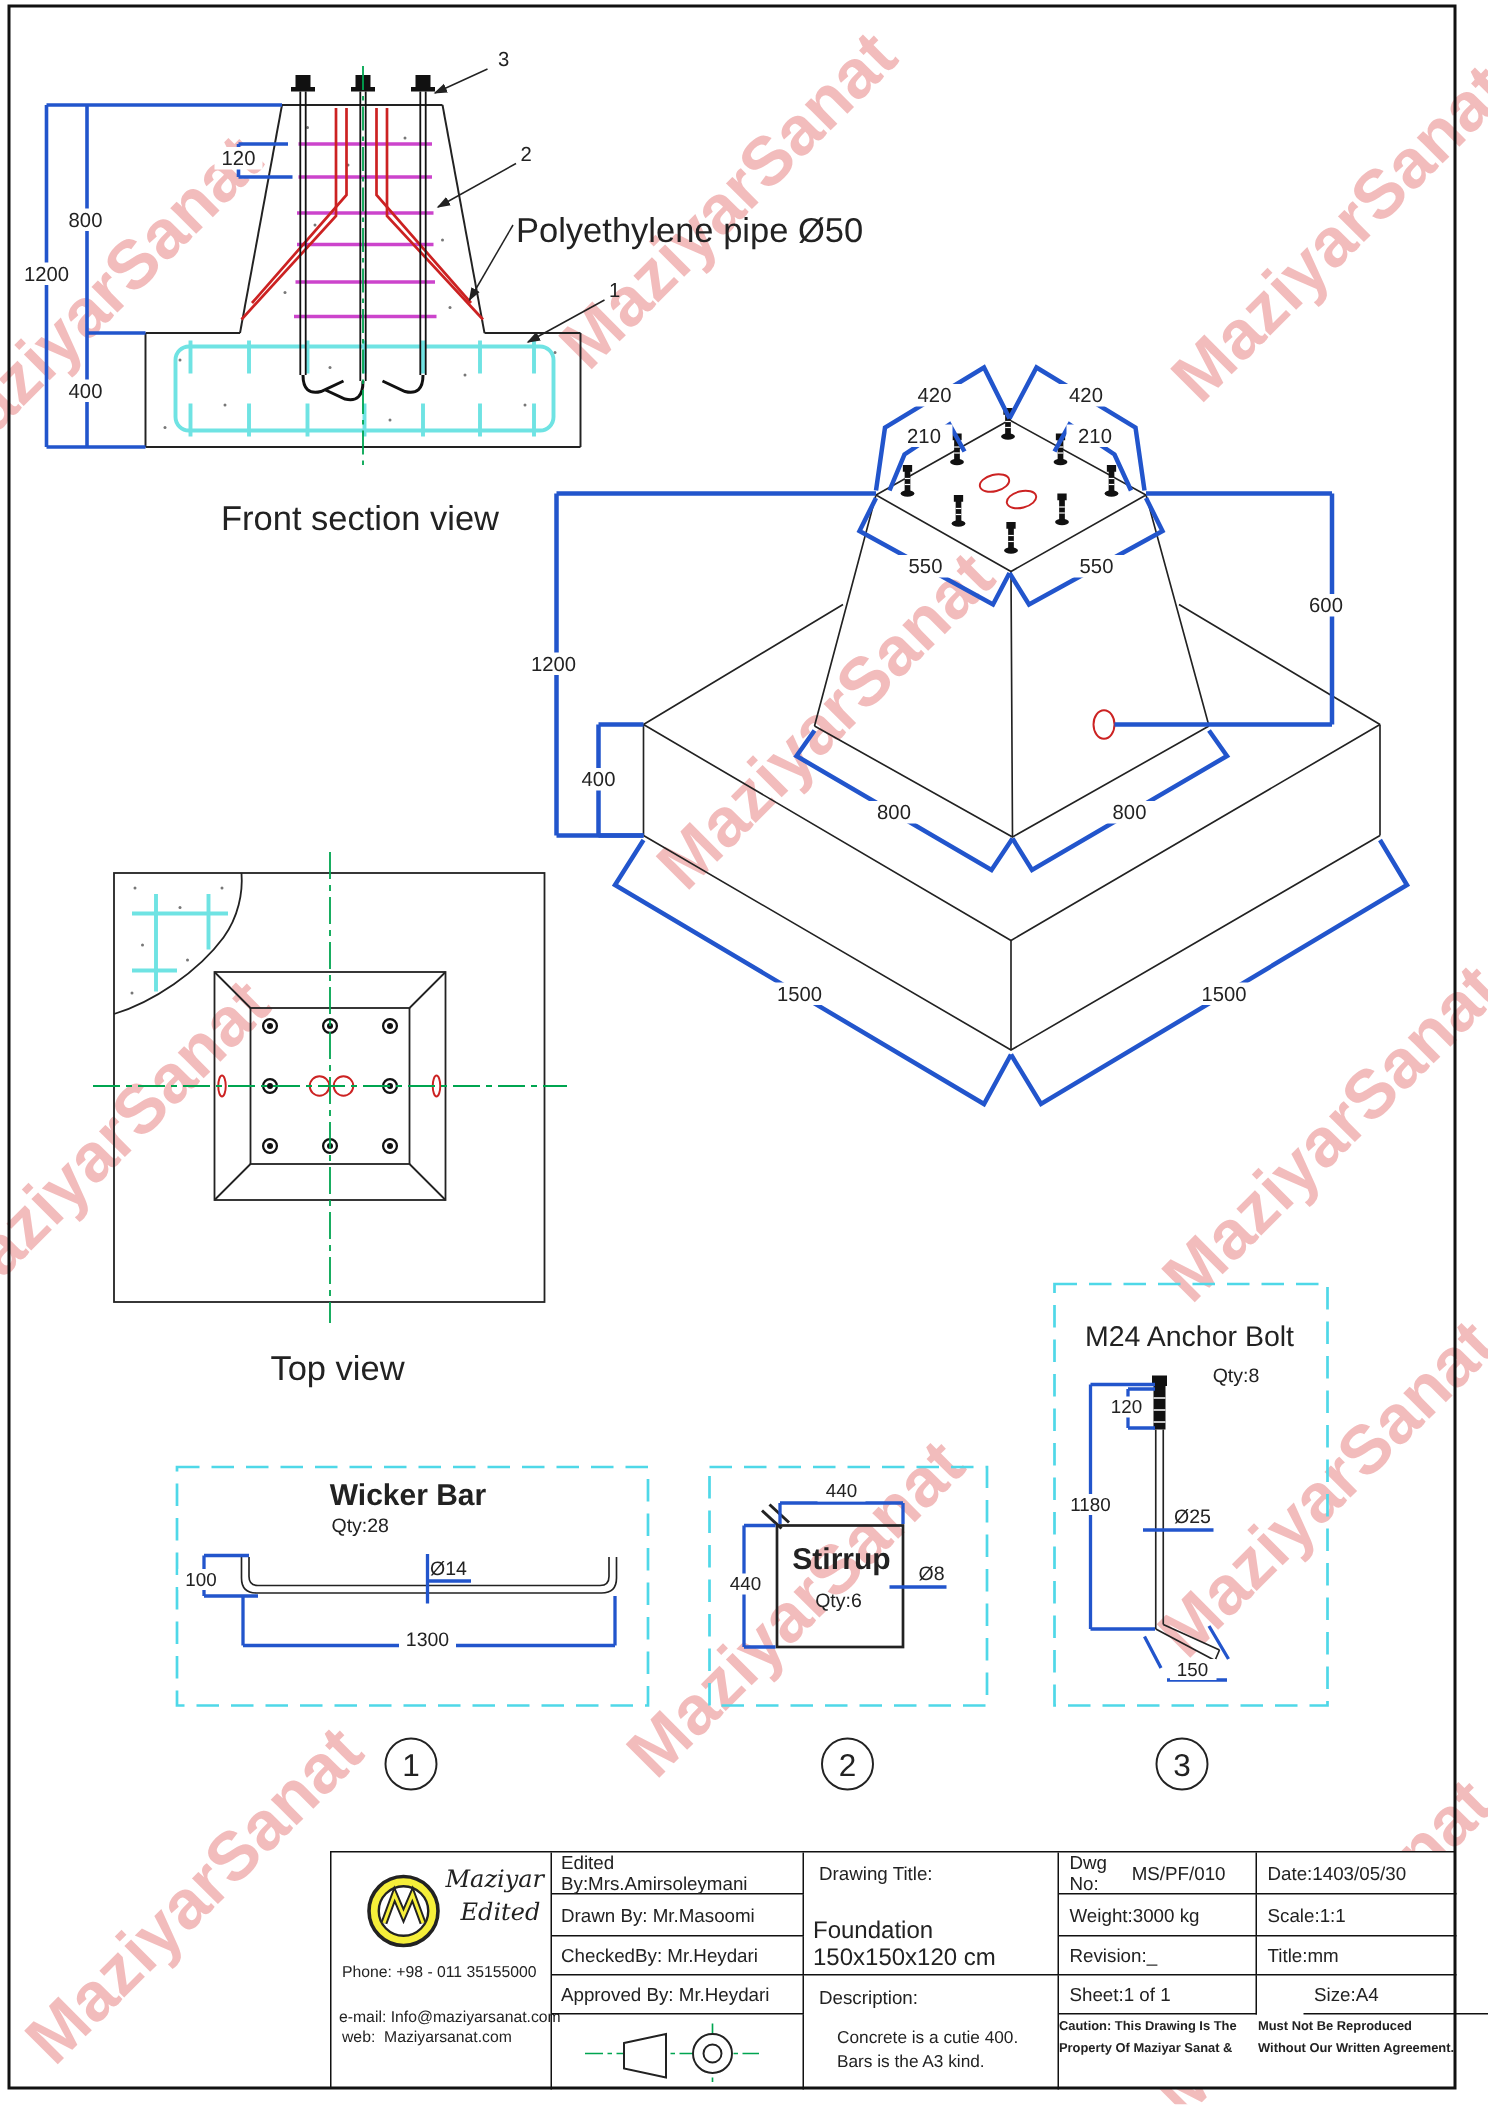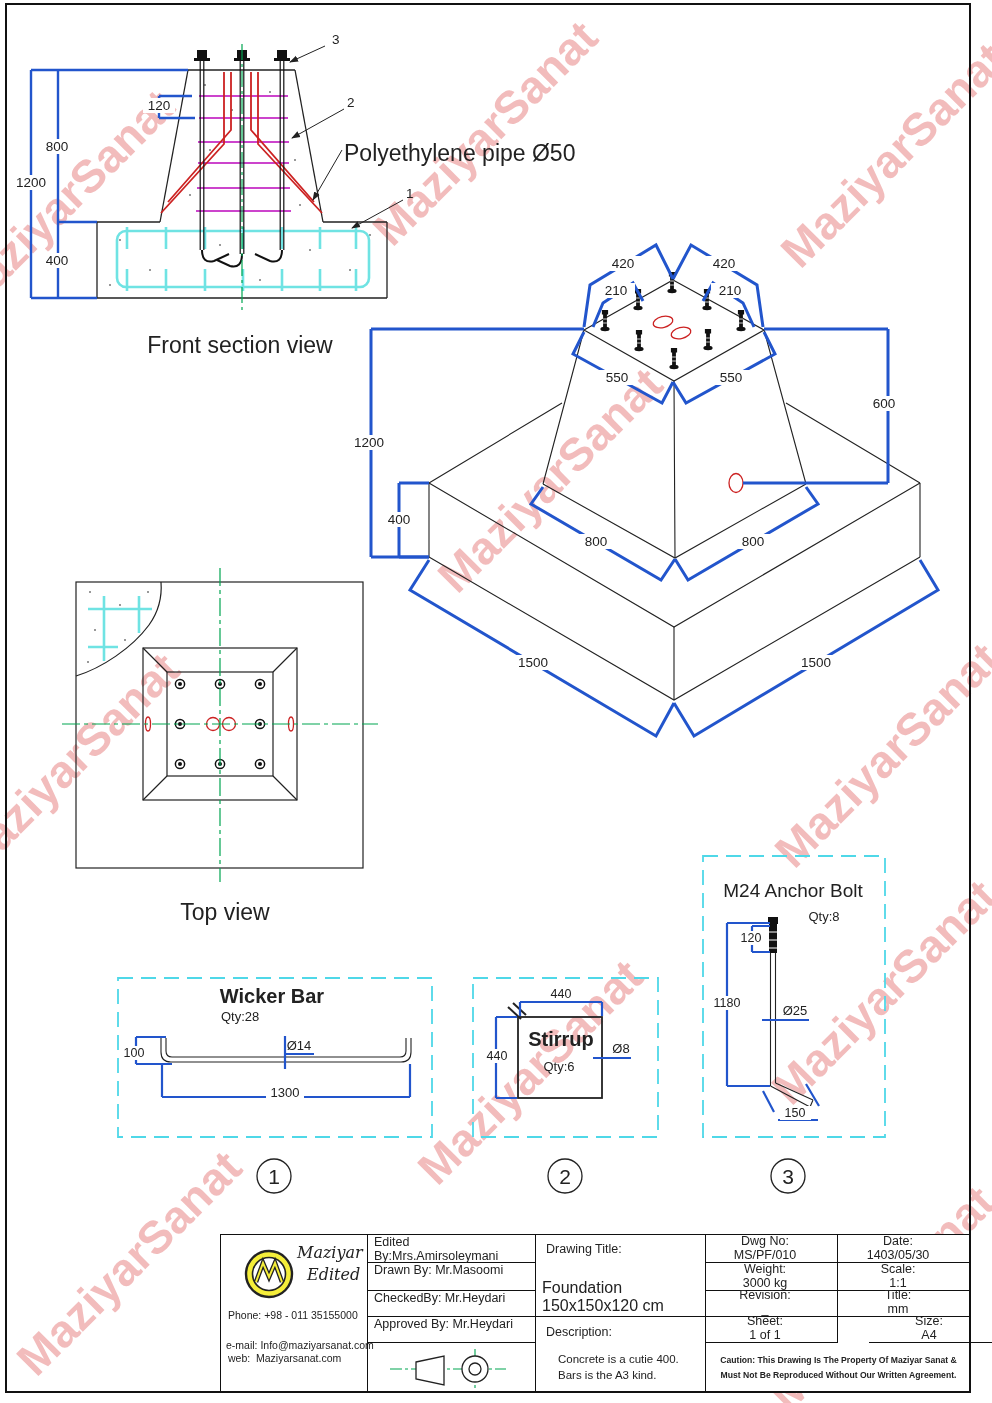--- a/index.html
+++ b/index.html
@@ -16,25 +16,25 @@
   .big{font-size:23px;}
   .dtitle{font-size:20px;font-weight:bold;}
   .qty{font-size:13px;}
   .cnum{font-size:21px;}
   
   .tb{position:absolute;left:220px;top:1234px;width:750px;height:158px;z-index:4;
       background:#fff;border:1.6px solid #111;box-sizing:border-box;font-size:12.5px;color:#222;}
   .tb *{box-sizing:border-box;}
   .cell{position:absolute;border-color:#111;border-style:solid;border-width:0;}
   .br{border-right-width:1.5px;} .bb{border-bottom-width:1.5px;}
-  .rowline{display:flex;padding-left:6px;}
-  .pair{display:flex;align-items:center;justify-content:flex-end;padding:0 20px 0 7px;flex-direction:column;}
+  .rowline{display:flex;align-items:center;padding-left:6px;}
+  .pair{display:flex;align-items:center;justify-content:flex-start;padding:0 20px 0 7px;}
   .contact{position:absolute;font-size:10.5px;white-space:nowrap;}
   .script{font-family:"DejaVu Serif", serif;font-style:italic;font-size:16px;}
-  .caution{display:flex;flex-direction:column;justify-content:center;align-items:center;
+  .caution{display:flex;flex-direction:row;justify-content:center;align-items:flex-start;
            font-size:8.6px;font-weight:bold;line-height:1.7;}
 </style>
 </head>
 <body>
 
 <div class="sheet">
 
   <div class="wm-layer">
     <div class="wm" style="left:62px;top:202px">MaziyarSanat</div>
     <div class="wm" style="left:485px;top:133px">MaziyarSanat</div>

